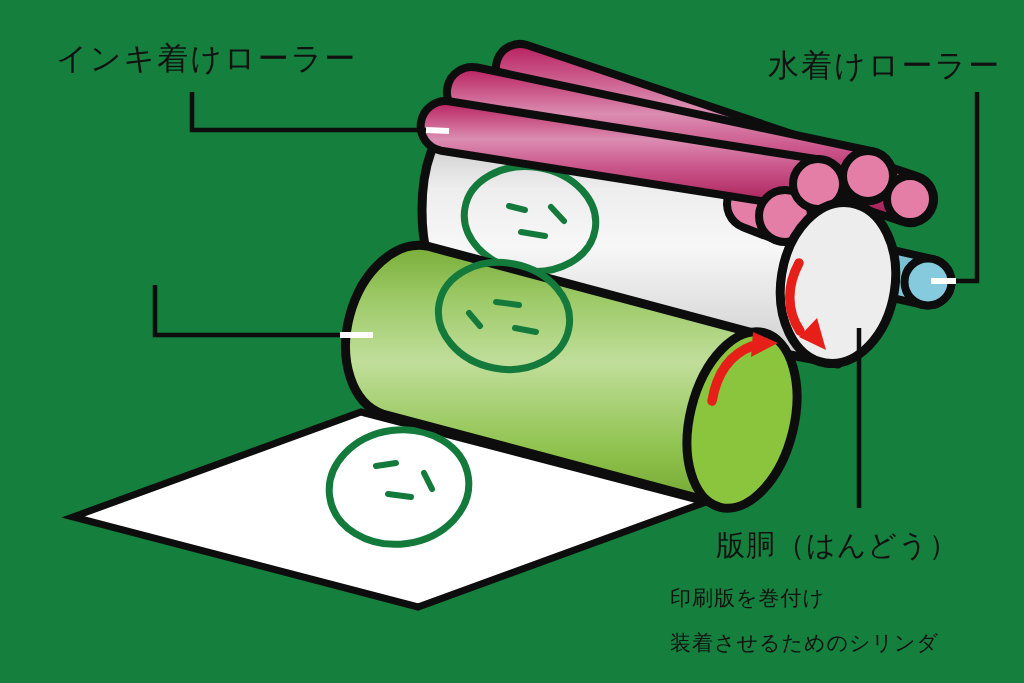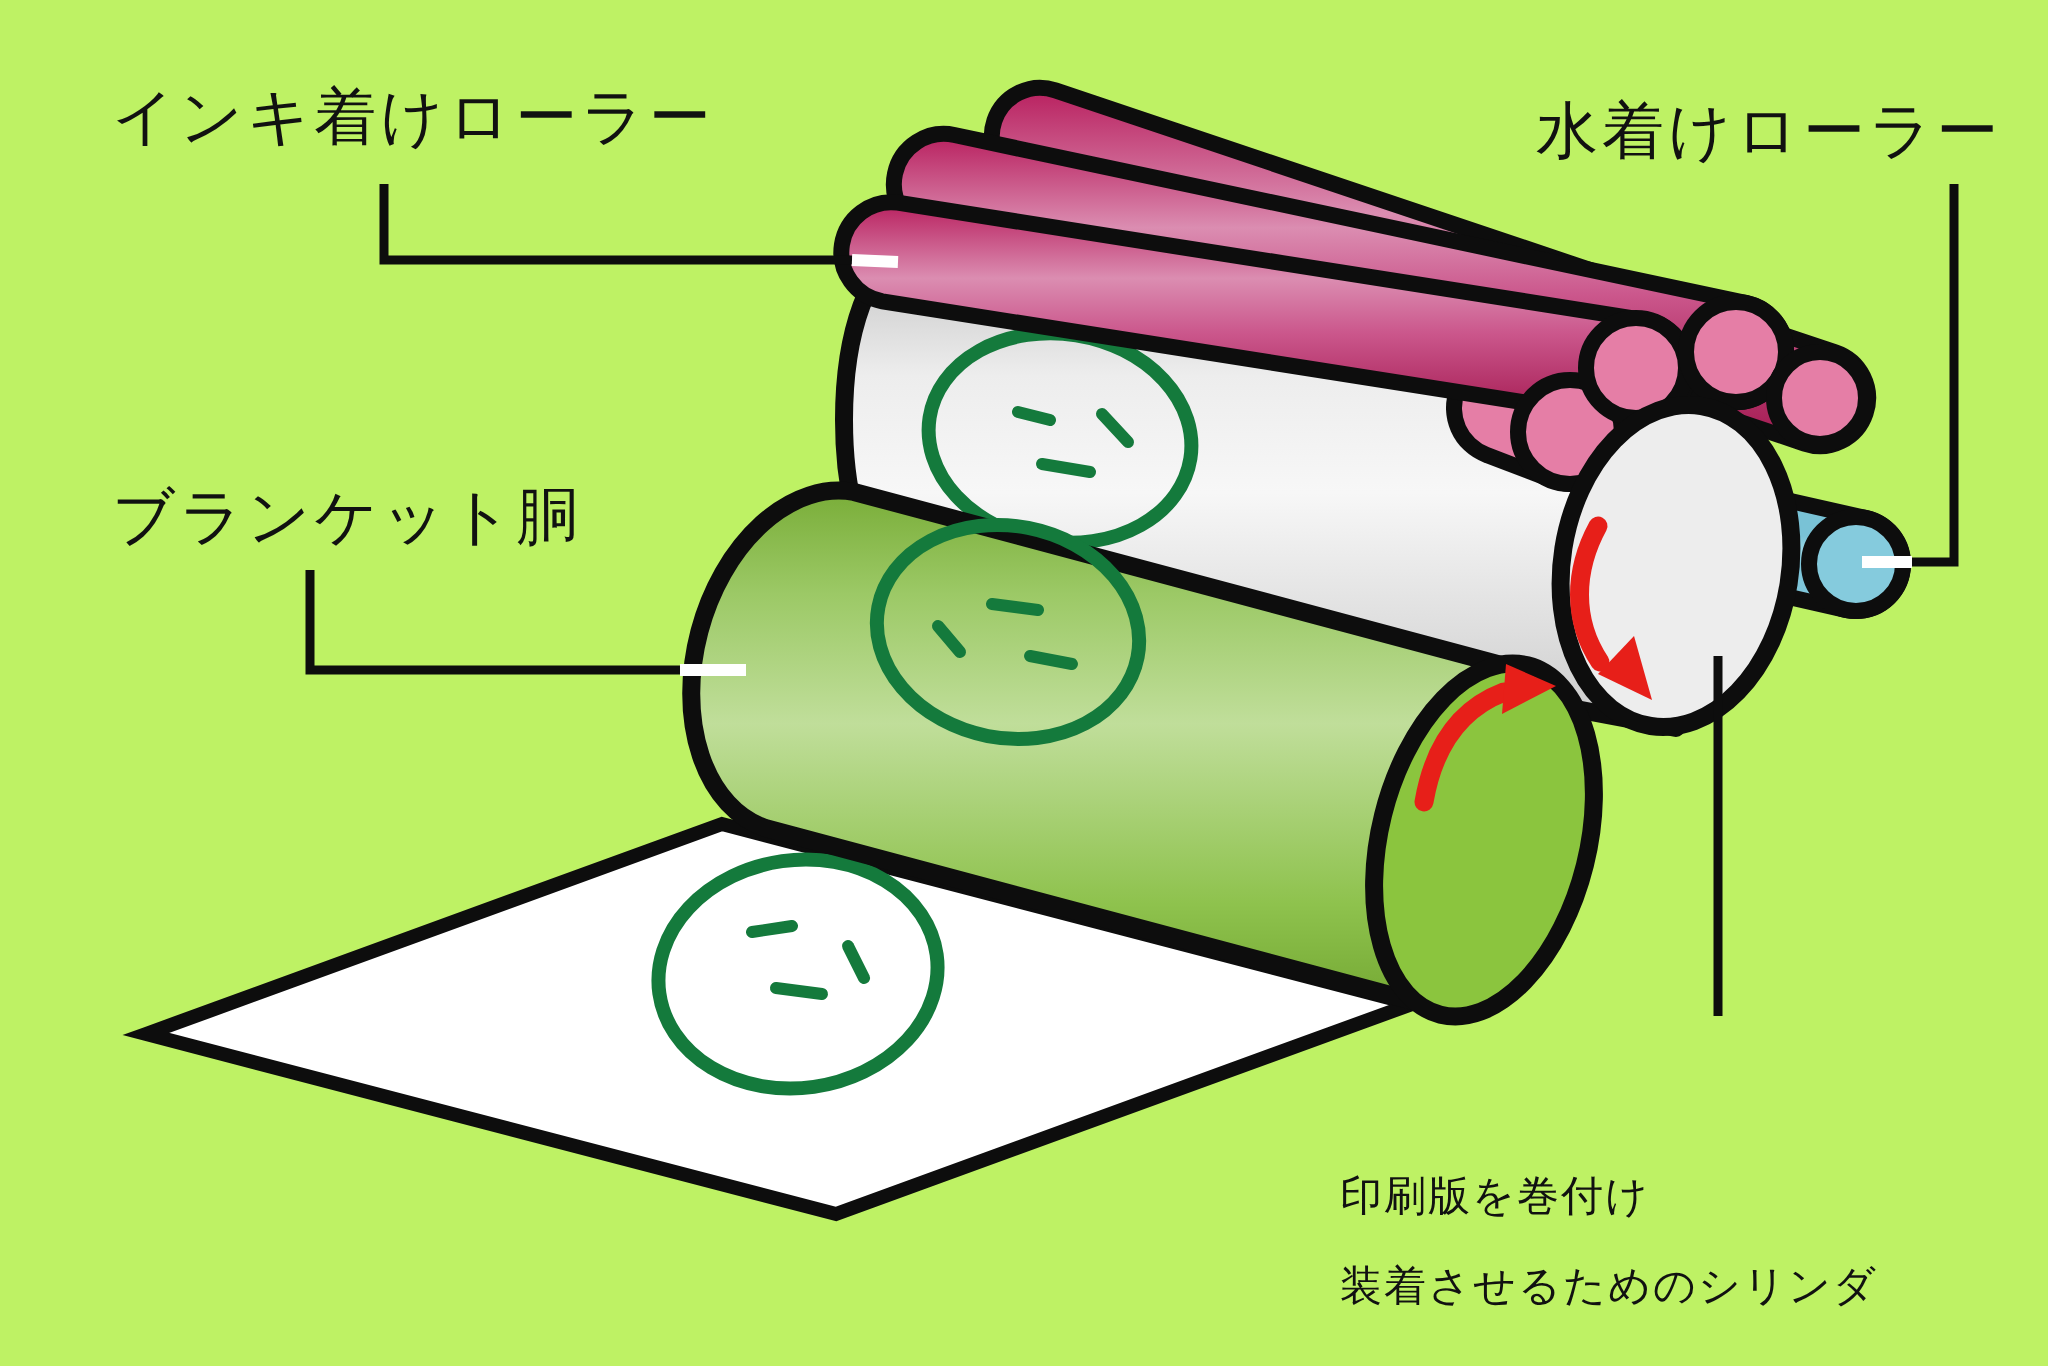--- a/index.html
+++ b/index.html
@@ -5,21 +5,21 @@
   html, body {
     margin: 0; padding: 0;
     width: 1024px; height: 683px;
     background: #ffffff;
     overflow: hidden;
     font-family: "Liberation Sans", "DejaVu Sans", sans-serif;
   }
   .stage {
     position: relative;
     width: 1024px; height: 683px;
-    background: #bef264;
+    background: #15803d;
   }
   svg.diagram {
     position: absolute; left: 0; top: 0;
     width: 1024px; height: 683px;
     display: block;
   }
   .label {
     position: absolute;
     color: var(--textBlack, #111111);
     white-space: nowrap;
@@ -153,20 +153,20 @@
     <g fill="none">
       <polyline points="977,92 977,281 956,281" style="stroke:var(--outline,#0d0d0d)" stroke-width="4.5"></polyline>
       <line x1="956" y1="281" x2="931" y2="281" style="stroke:var(--leaderStub,#ffffff)" stroke-width="6"></line>
     </g>
   </svg>
 
   <div id="label-ink" class="label label-large">インキ着けローラー</div>
 
   <div id="label-water" class="label label-large">水着けローラー</div>
 
-  <div id="label-blanket" class="label label-large">ブランケット胴</div>
 
+  <div id="label-plate" class="label label-plate">版胴（はんどう）</div>
 
   <div id="note-line1" class="label label-note">印刷版を巻付け</div>
 
   <div id="note-line2" class="label label-note">装着させるためのシリンダ</div>
 
 </div>
 
 </body></html>

